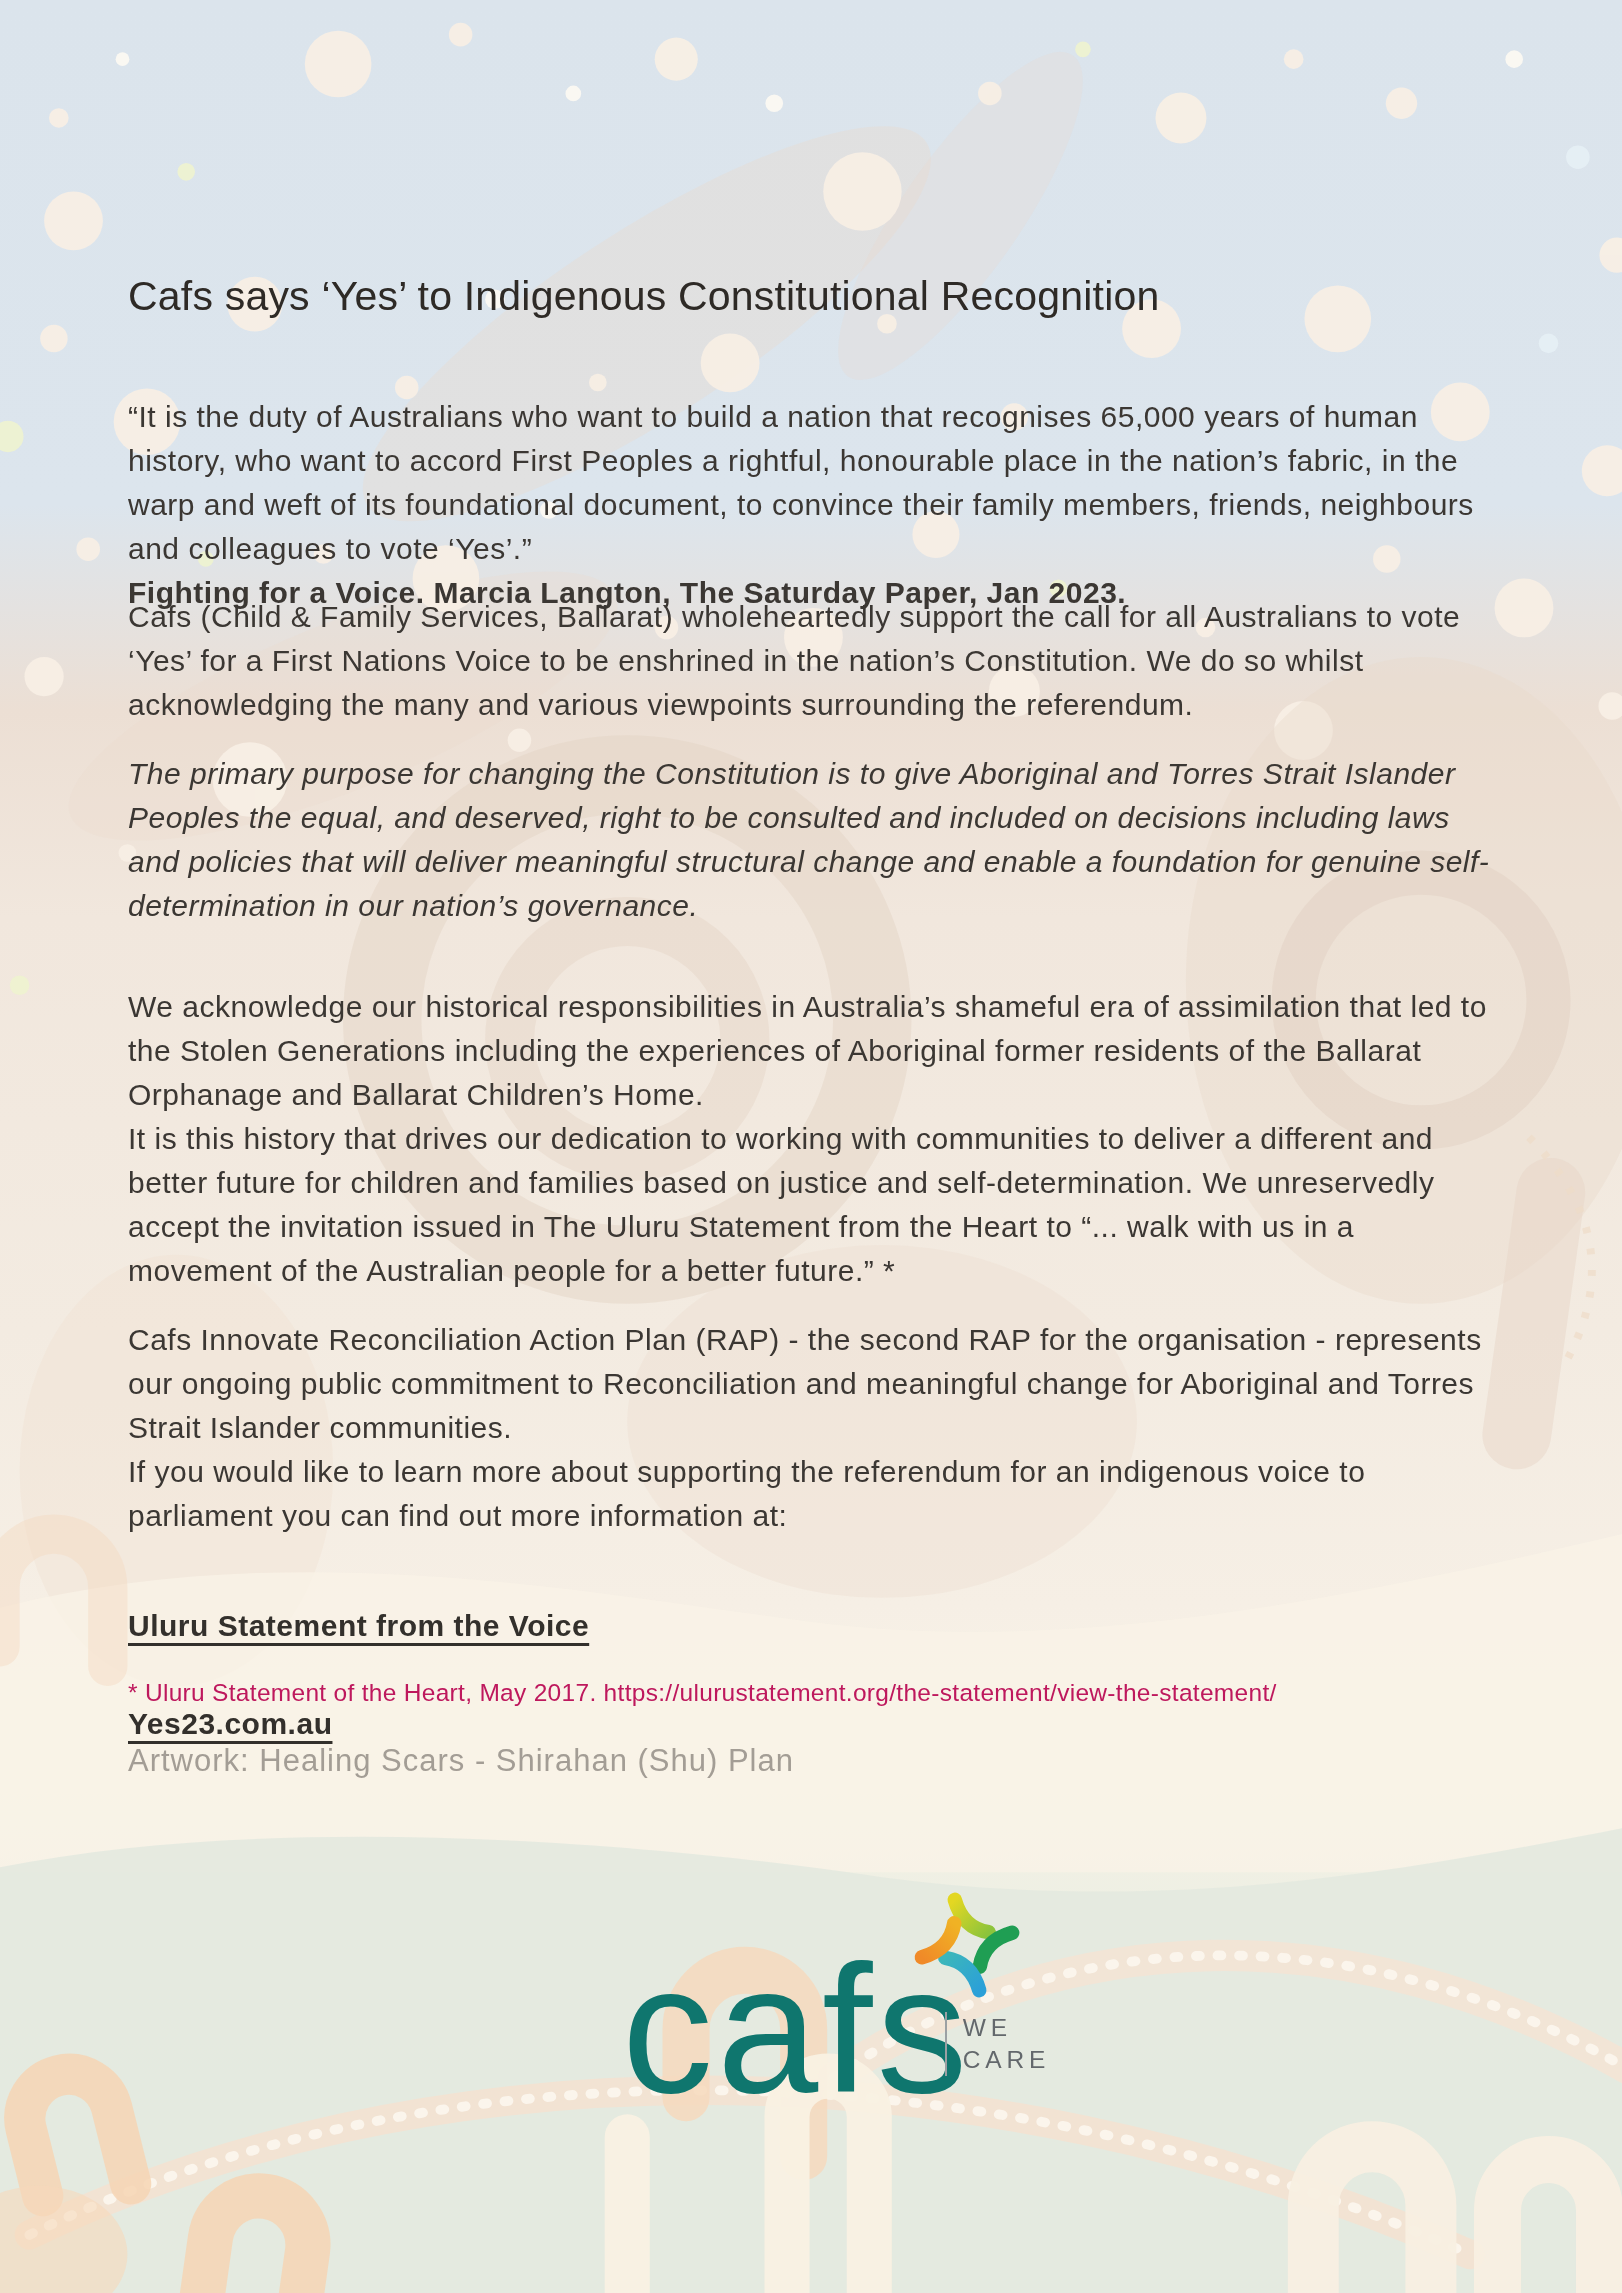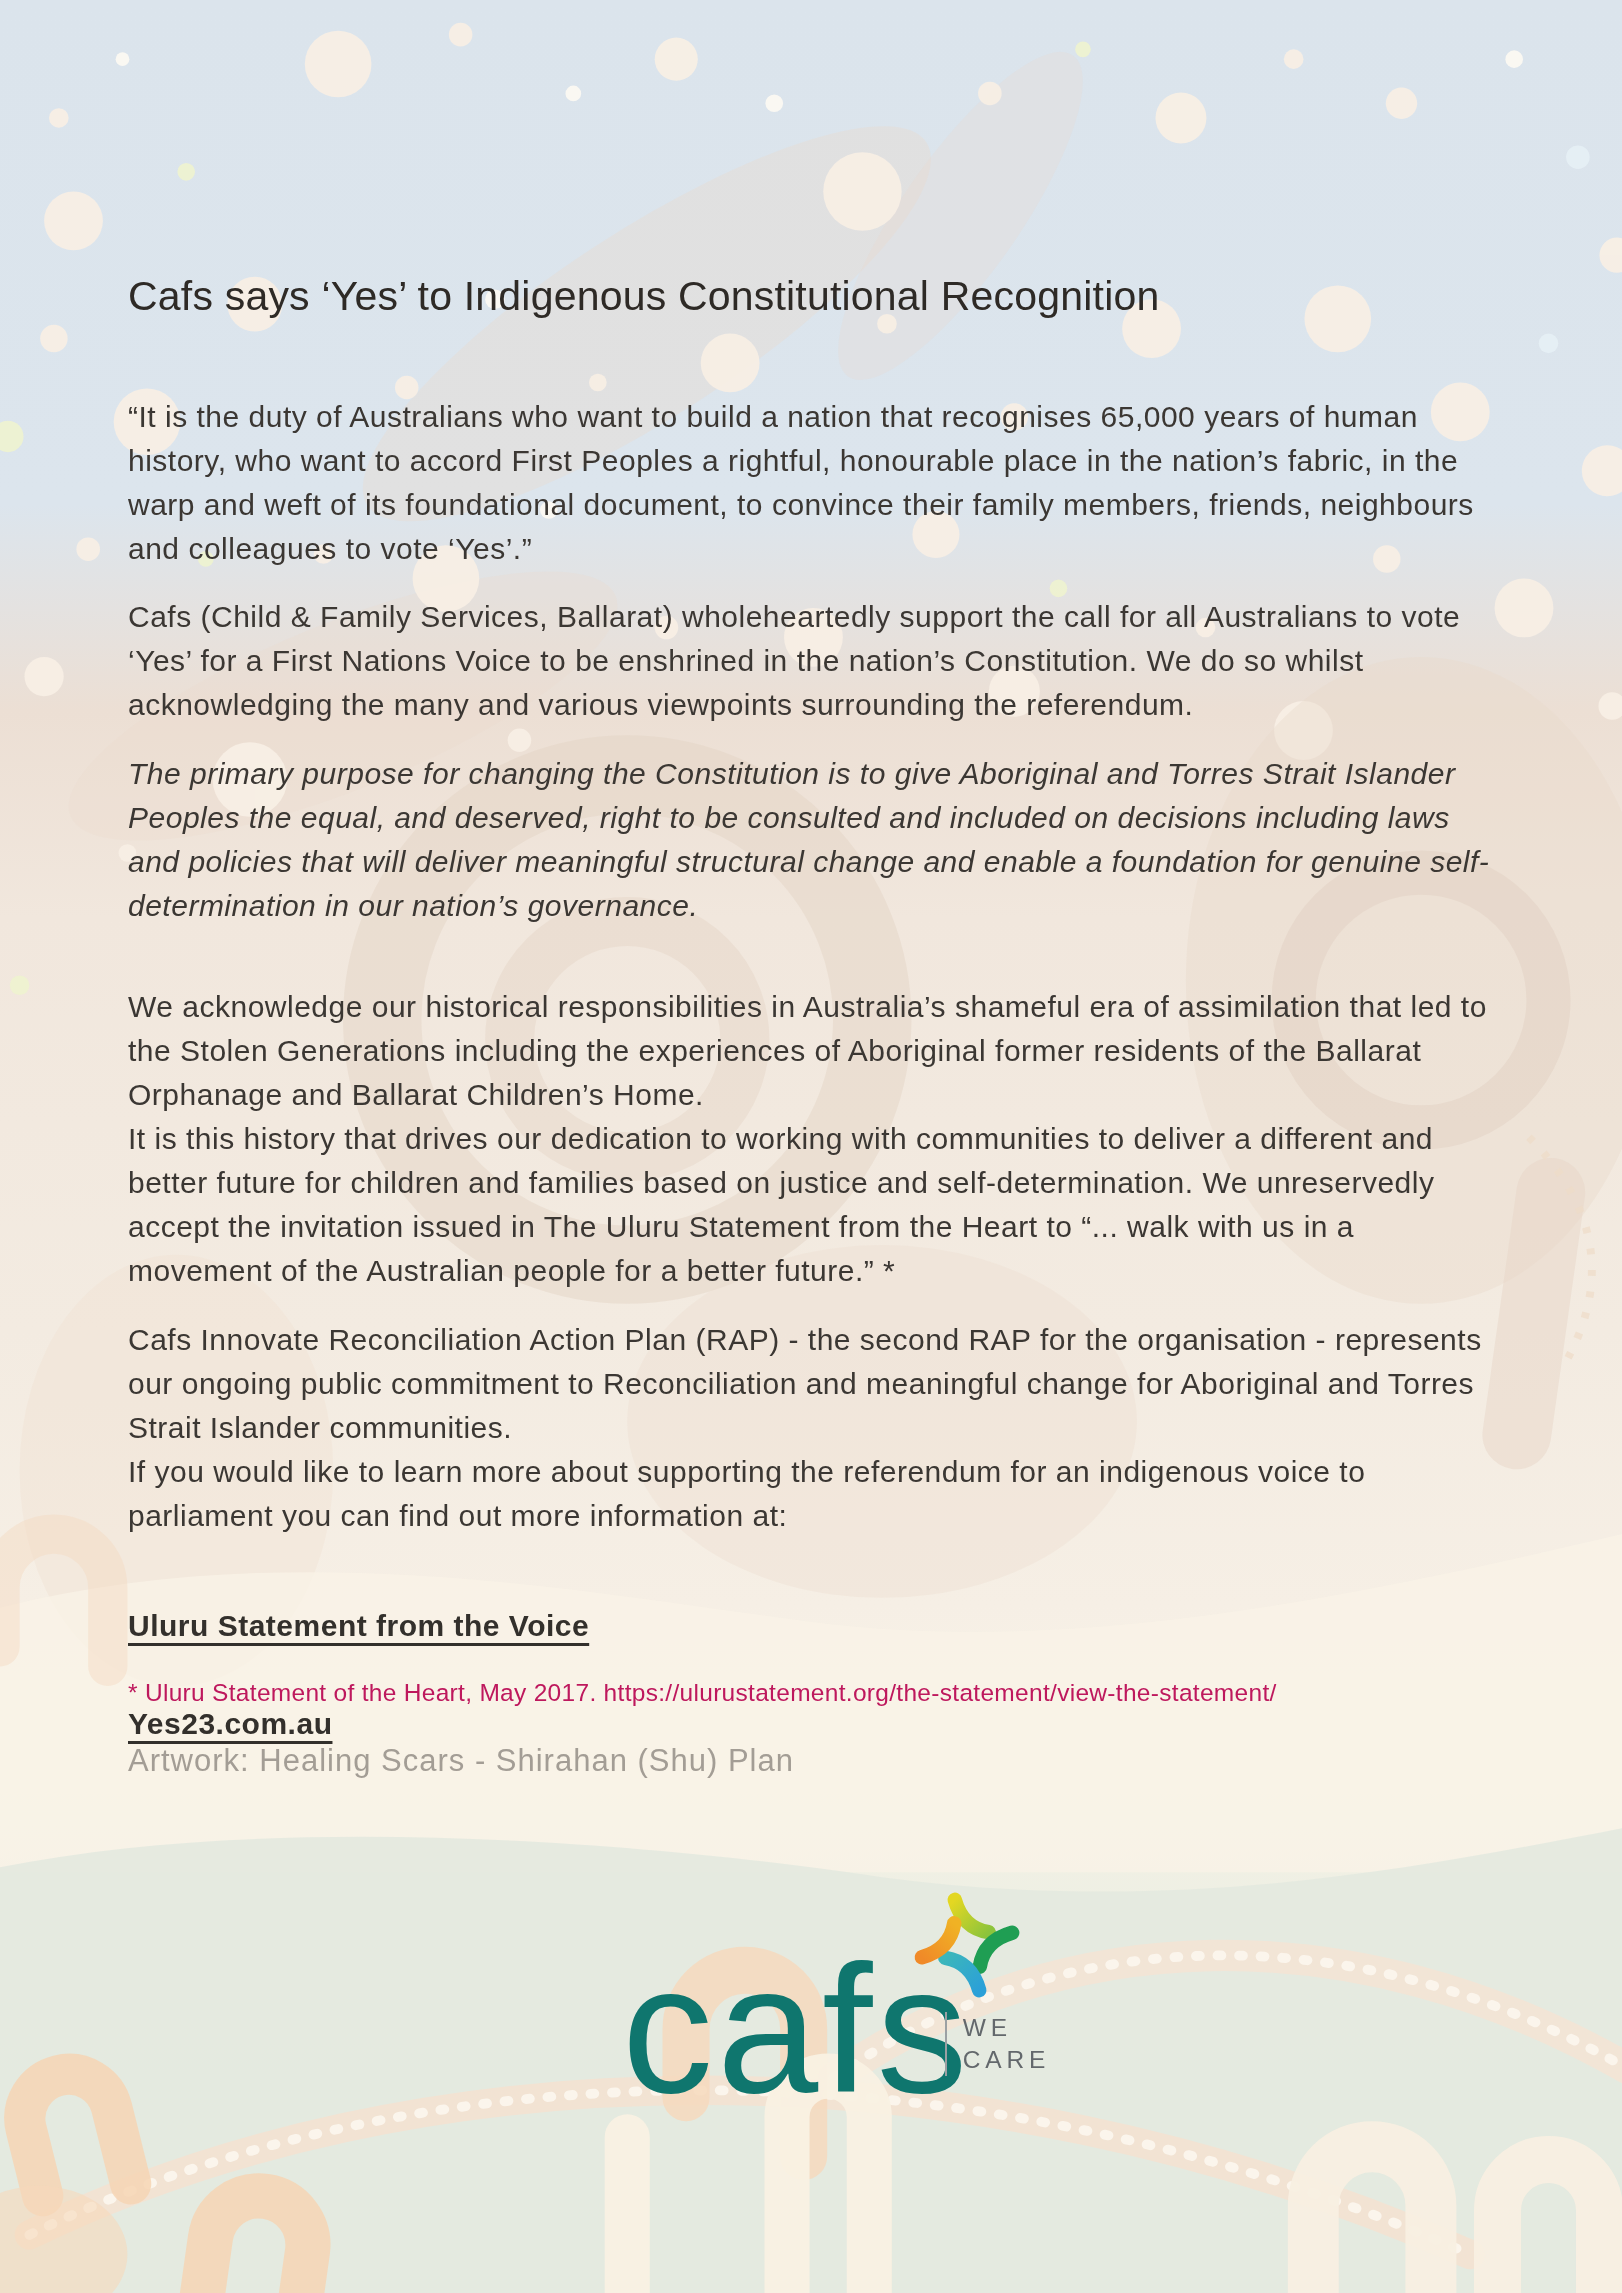--- a/index.html
+++ b/index.html
@@ -172,20 +172,21 @@
     <path d="M 640 2340 L 640 2180" stroke="#f9f1e3" stroke-width="46" opacity="0.95"></path>
     <path d="M 1340 2340 L 1340 2250 A 60 60 0 0 1 1460 2250 L 1460 2340" stroke="#f8efe1" stroke-width="52" opacity="0.95"></path>
     <path d="M 1528 2340 L 1528 2255 A 52 52 0 0 1 1632 2255 L 1632 2340" stroke="#f8efe1" stroke-width="48" opacity="0.95"></path>
   </g>
 </svg>
 
 <h1 class="content-block title">Cafs says ‘Yes’ to Indigenous Constitutional Recognition</h1>
 
 <div class="content-block quote">
   <span>“It is the duty of Australians who want to build a nation that recognises 65,000 years of human history, who want to accord First Peoples a rightful, honourable place in the nation’s fabric, in the warp and weft of its foundational document, to convince their family members, friends, neighbours and colleagues to vote ‘Yes’.”</span>
+  <div class="attribution">Fighting for a Voice. Marcia Langton, The Saturday Paper, Jan 2023.</div>
 </div>
 
 <div class="content-block p2">Cafs (Child &amp; Family Services, Ballarat) wholeheartedly support the call for all Australians to vote ‘Yes’ for a First Nations Voice to be enshrined in the nation’s Constitution.  We do so whilst acknowledging the many and various viewpoints surrounding the referendum.</div>
 
 <div class="content-block p3">The primary purpose for changing the Constitution is to give Aboriginal and Torres Strait Islander Peoples the equal, and deserved, right to be consulted and included on decisions including laws and policies that will deliver meaningful structural change and enable a foundation for genuine self-determination in our nation’s governance.</div>
 
 <div class="content-block p4">We acknowledge our historical responsibilities in Australia’s shameful era of assimilation that led to the Stolen Generations including the experiences of Aboriginal former residents of the Ballarat Orphanage and Ballarat Children’s Home.
 It is this history that drives our dedication to working with communities to deliver a different and better future for children and families based on justice and self-determination. We unreservedly accept the invitation issued in The Uluru Statement from the Heart to “... walk with us in a movement of the Australian people for a better future.” *</div>
 
 <div class="content-block p5">Cafs Innovate Reconciliation Action Plan (RAP) - the second RAP for the organisation - represents our ongoing public commitment to Reconciliation and meaningful change for Aboriginal and Torres Strait Islander communities.

